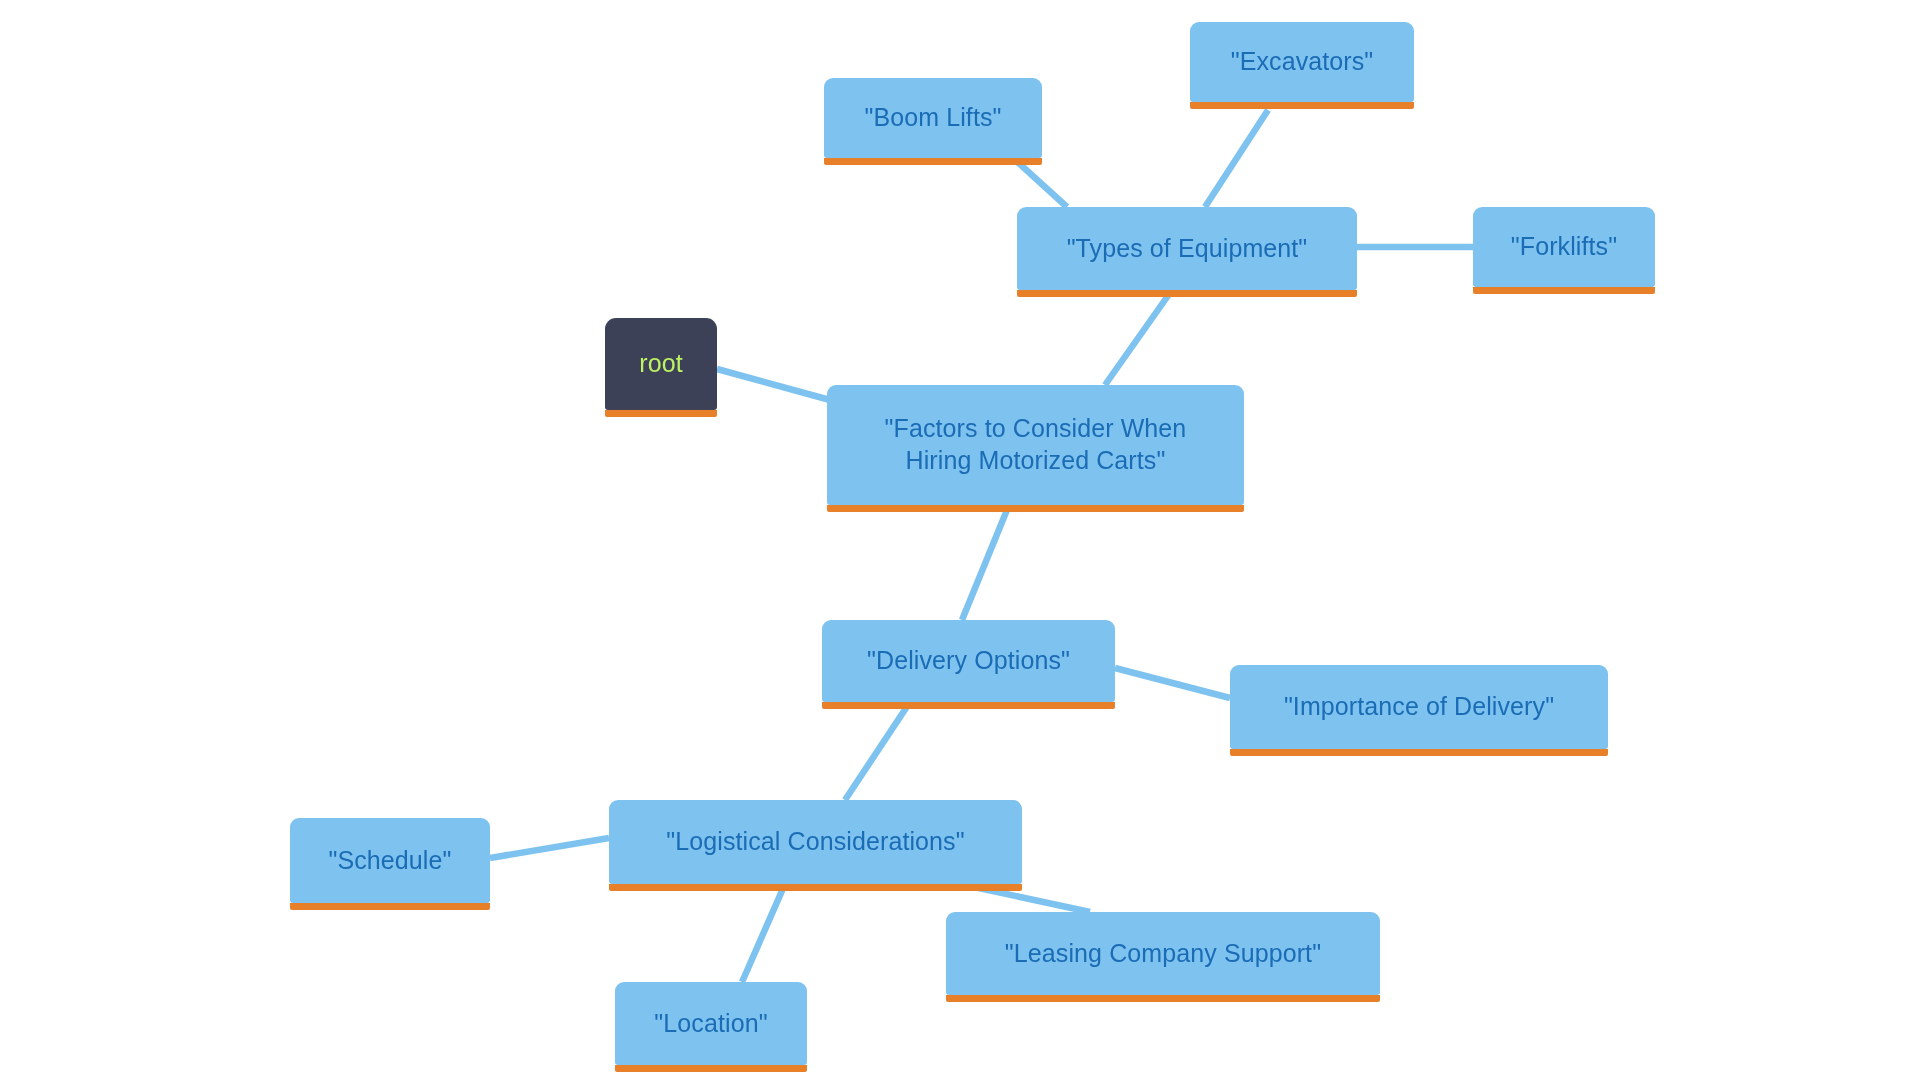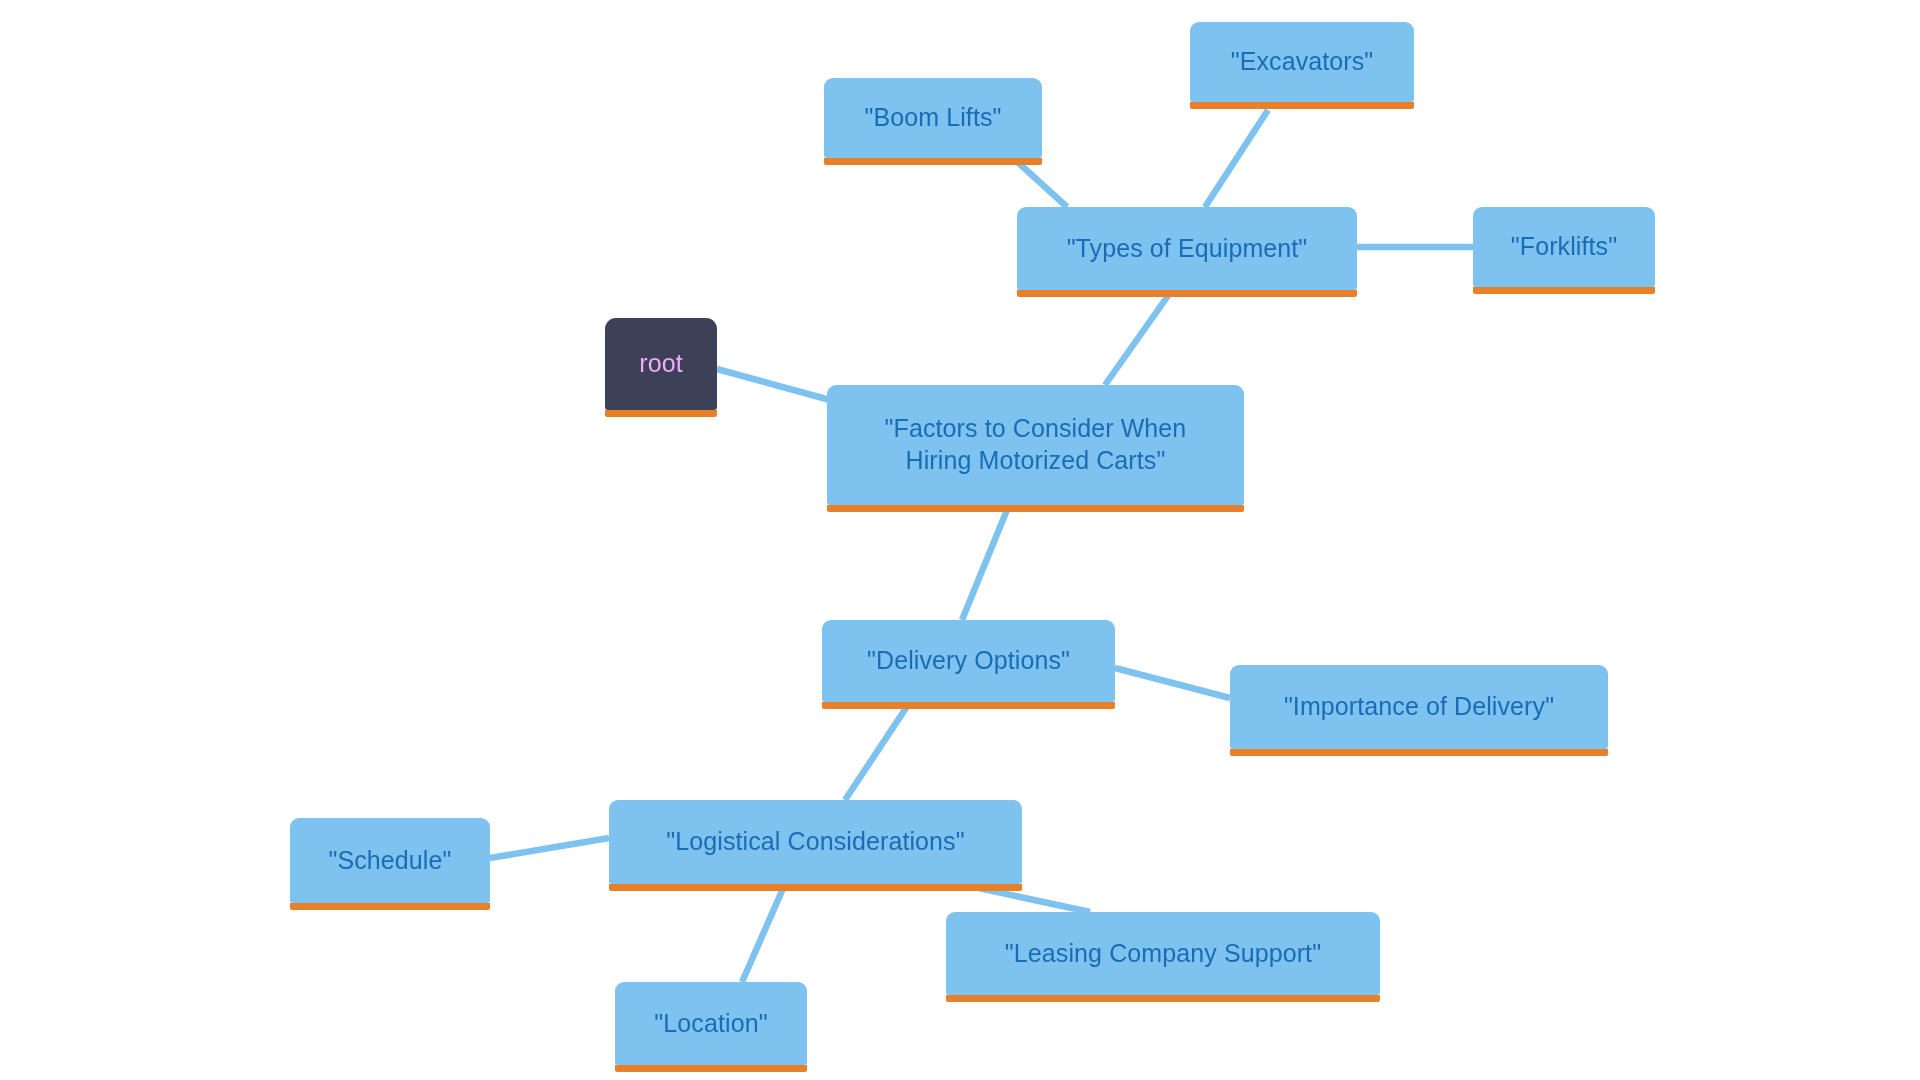--- a/index.html
+++ b/index.html
@@ -52,21 +52,21 @@
     background: #e8802a;
     border-radius: 0 0 2px 2px;
   }
   .node .label {
     position: relative;
     z-index: 2;
     white-space: pre-line;
   }
   .node.root {
     background: #3d4157;
-    color: #f0abfc;
+    color: #bef264;
     border-radius: 11px 11px 3px 3px;
   }
   .node.root .bar {
     background: #e8802a;
   }
 </style>
 </head>
 <body>
 
 <div id="canvas">

